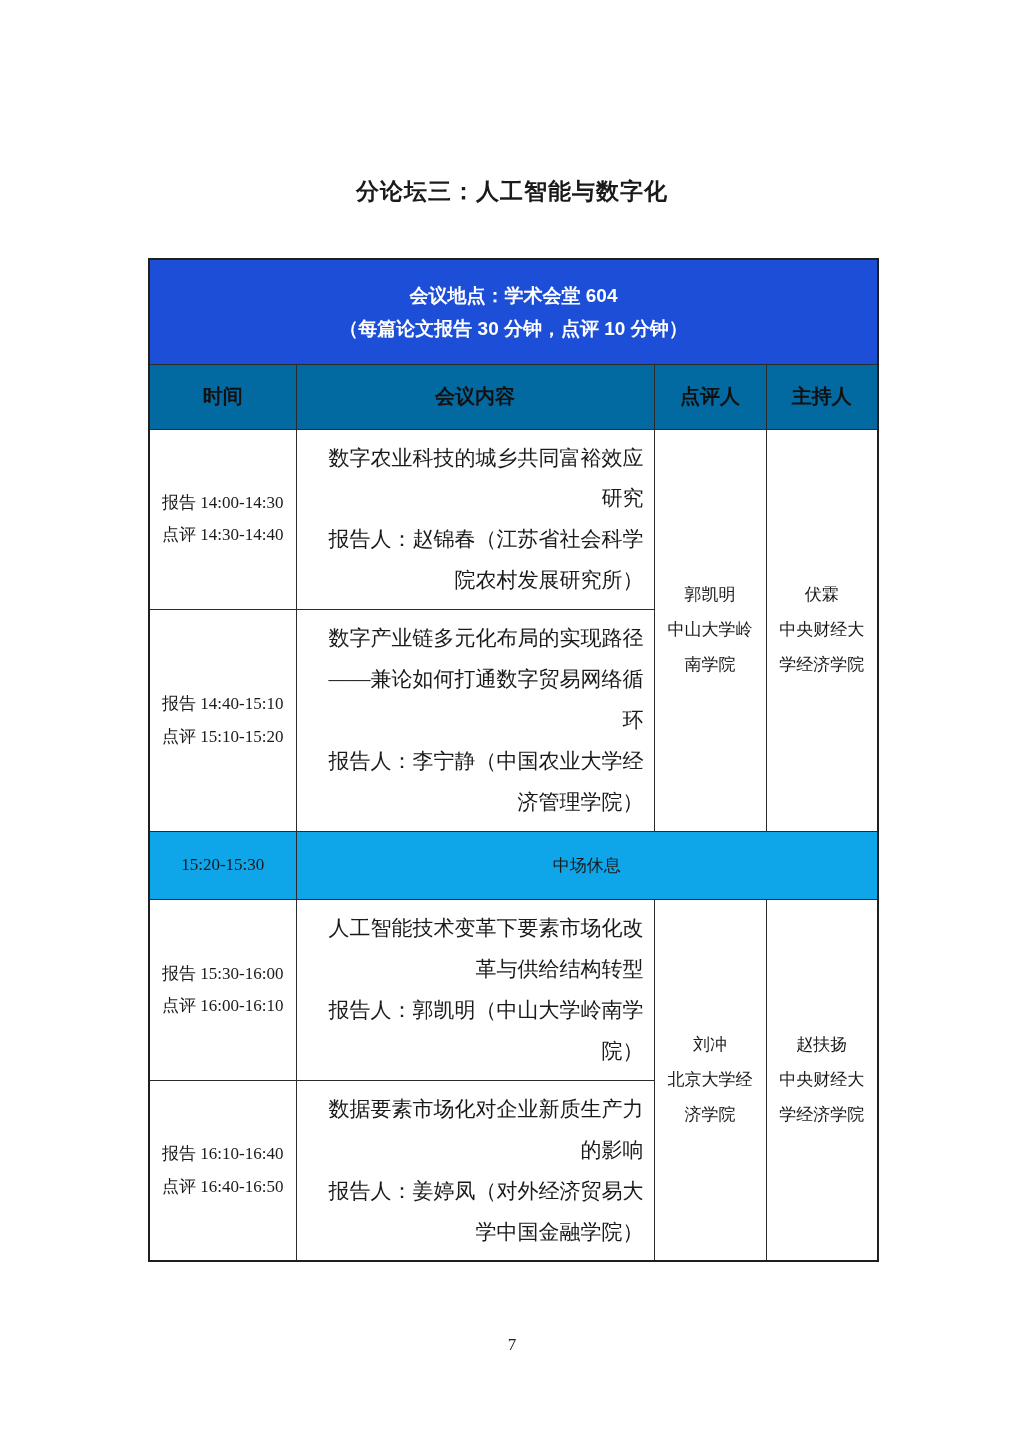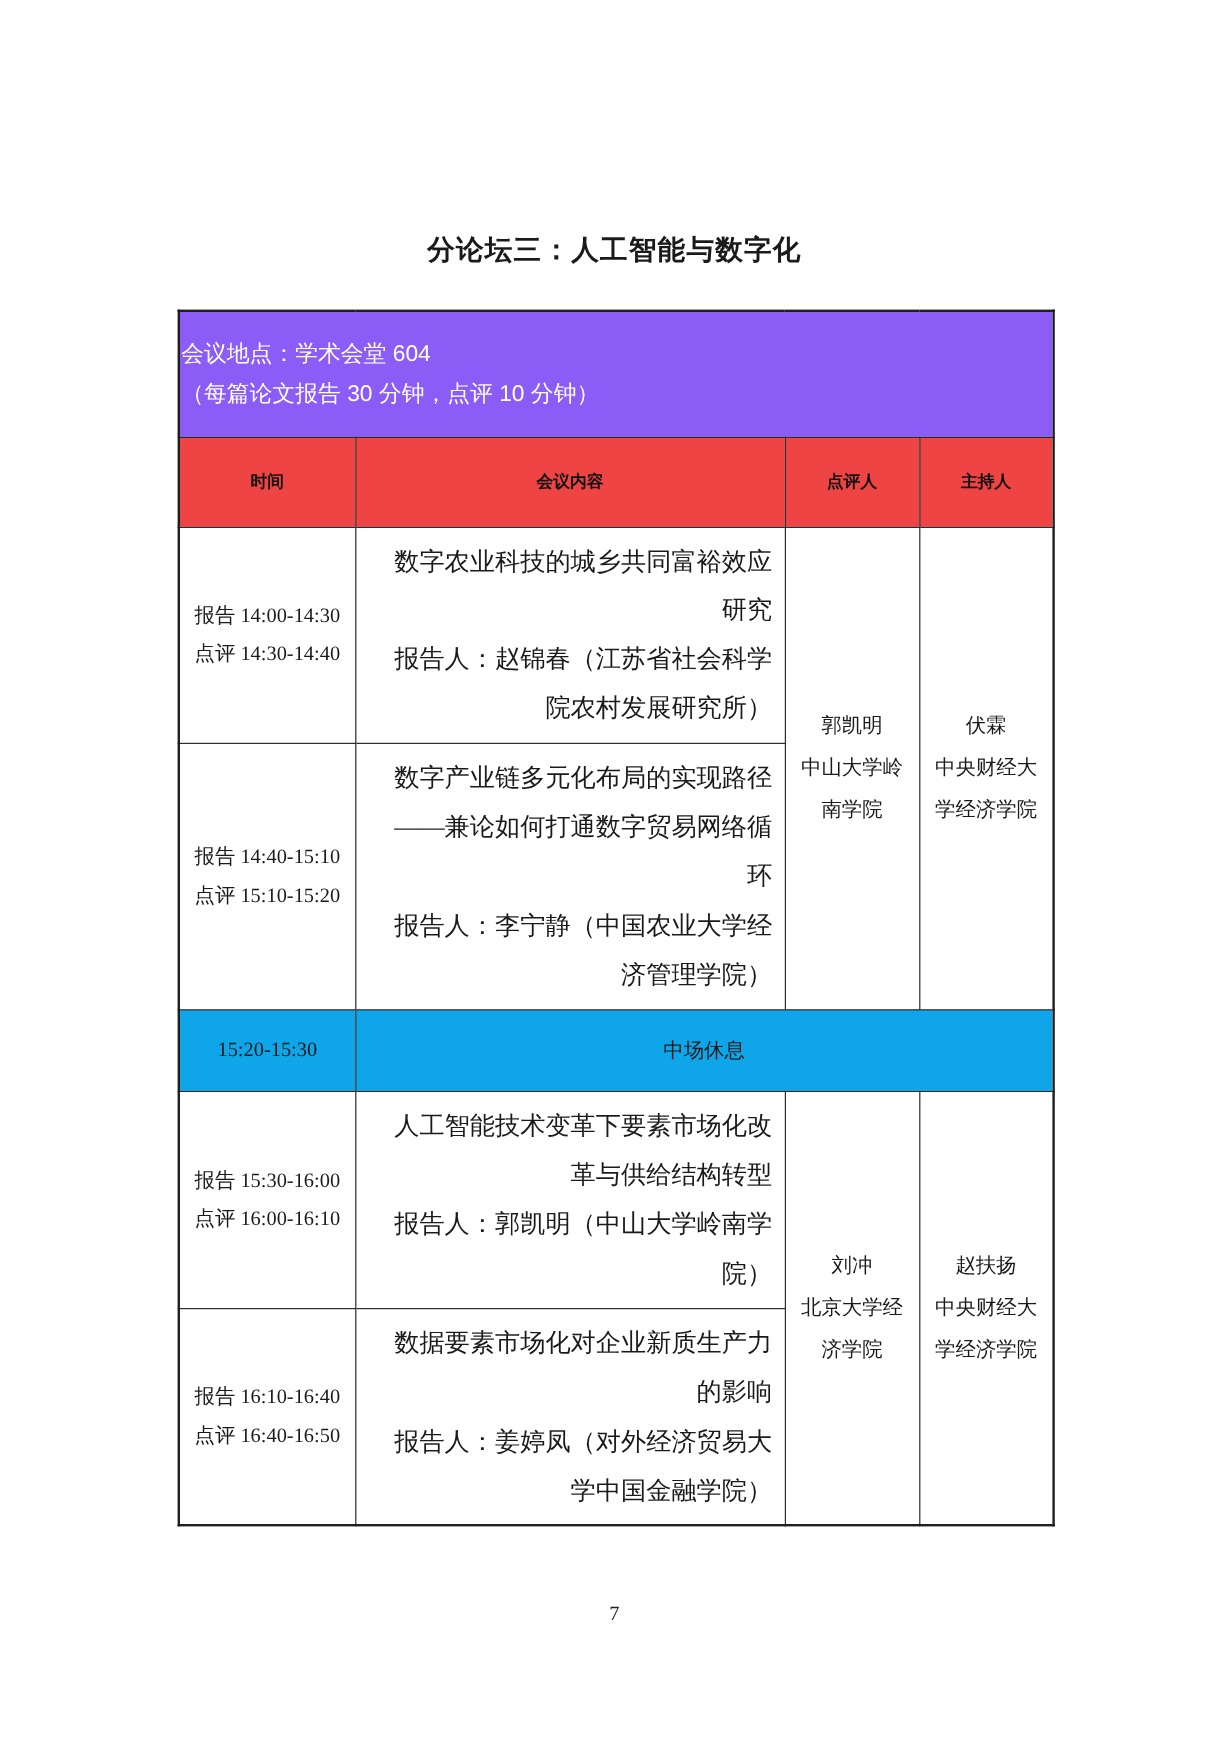--- a/index.html
+++ b/index.html
@@ -10,21 +10,21 @@
   }
   body {
     width: 1024px;
     height: 1448px;
     position: relative;
     font-family: "Liberation Serif", serif;
     color: #1a1a1a;
   }
   .page-title {
     position: absolute;
-    top: 193px;
+    top: 176px;
     left: 0;
     width: 100%;
     margin: 0;
     text-align: center;
     font-family: Liberation Sans, sans-serif;
     font-weight: bold;
     font-size: 23px;
     letter-spacing: 1px;
     color: #1a1a1a;
   }
@@ -38,34 +38,35 @@
     border: 2px solid #1f1f1f;
   }
   table.program-table td,
   table.program-table th {
     border: 1px solid #2b2b2b;
     vertical-align: middle;
     overflow: hidden;
   }
   td.banner-cell {
     height: 105px;
-    background: #8b5cf6;
+    background: #1d4ed8;
     color: #ffffff;
+    text-align: center;
     font-family: "Liberation Sans", sans-serif;
-    font-weight: normal;
+    font-weight: bold;
     font-size: 19px;
     line-height: 1.75;
   }
   tr.head-row th {
-    height: 75px;
-    background: #ef4444;
+    height: 65px;
+    background: #0369a1;
     text-align: center;
     font-family: "Liberation Sans", sans-serif;
     font-weight: bold;
-    font-size: 14px;
+    font-size: 20px;
     color: #111;
   }
   tr.talk-row-1 { height: 147px; margin-top: 36px; }
   tr.talk-row-2 { height: 162px; }
   tr.break-row  { height: 68px; }
   tr.talk-row-3 { height: 150px; }
   tr.talk-row-4 { height: 175px; }
   td.time-cell {
     text-align: center;
     font-size: 17px;

